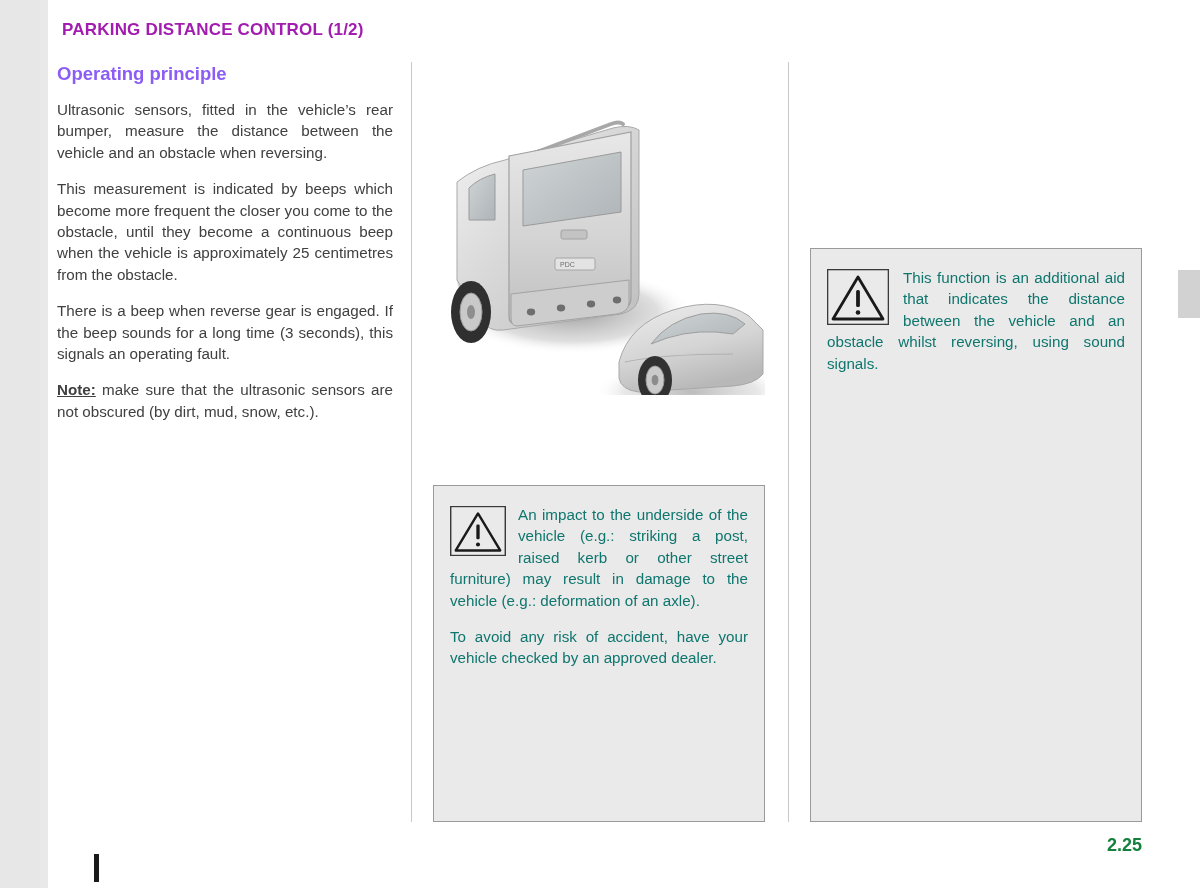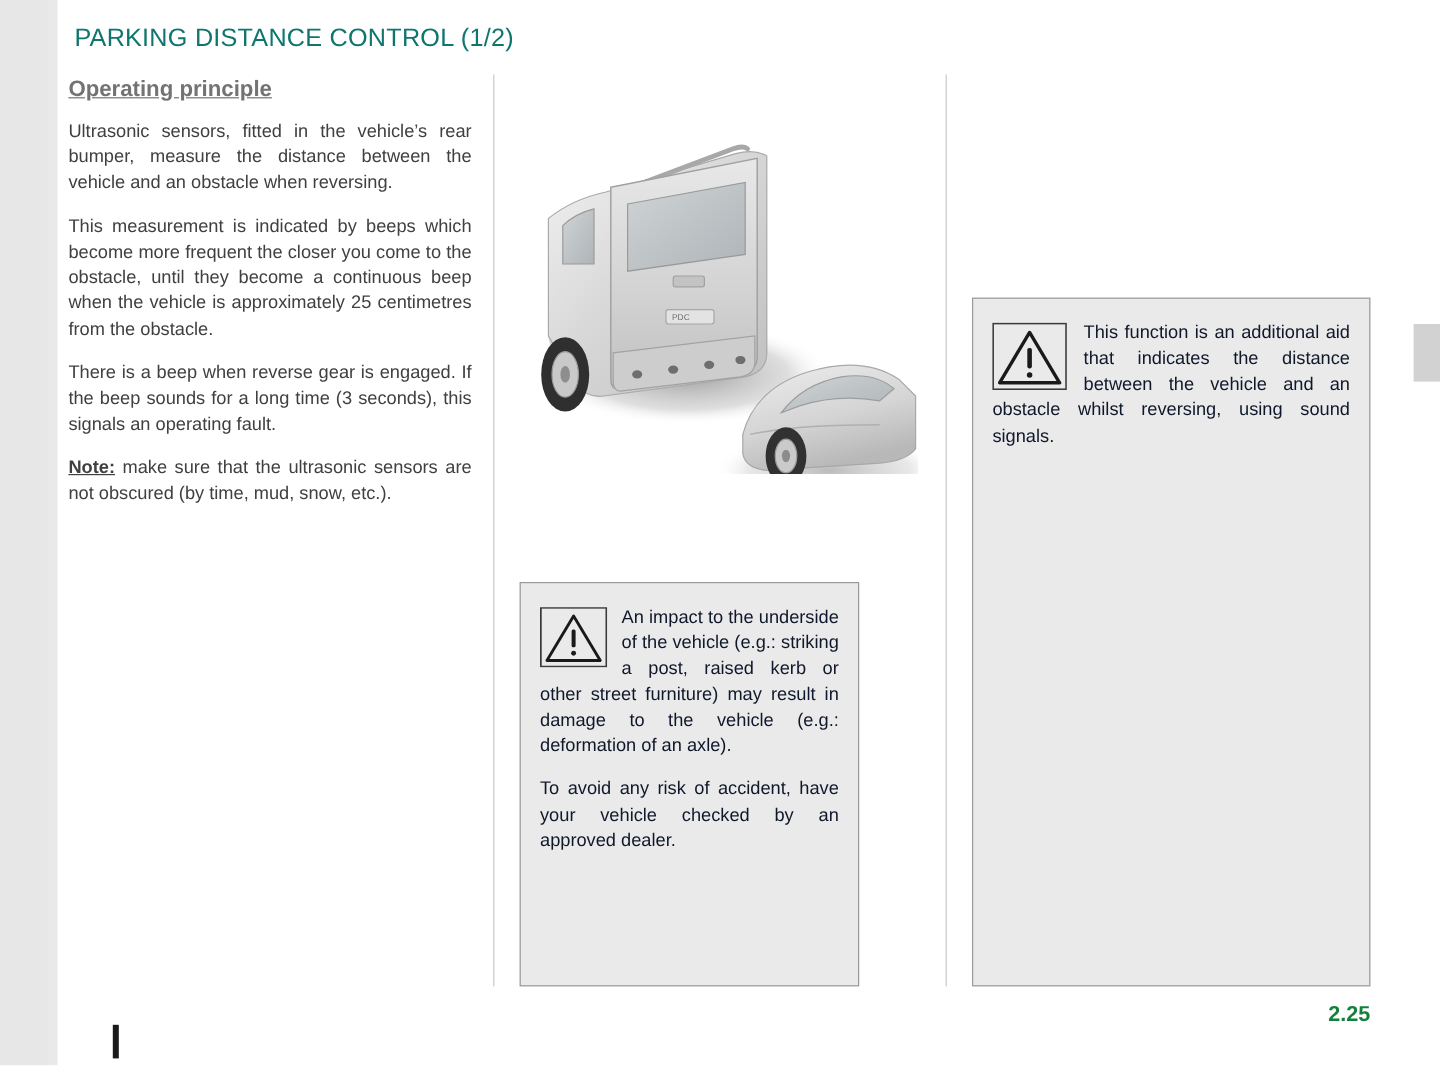--- a/index.html
+++ b/index.html
@@ -45,39 +45,38 @@
     width: 5px;
     height: 28px;
     background: #1a1a1a;
   }
 
   
   .page-title {
     position: absolute;
     left: 62px;
     top: 20px;
-    font-size: 21px;
-    font-weight: normal;
+    font-size: 17px;
+    font-weight: bold;
     letter-spacing: 0.2px;
-    color: #0f766e;
+    color: #a21caf;
   }
 
   
   .col {
     position: absolute;
     color: #1a1a1a;
   }
   .col-left  { left: 57px;  top: 60px;  width: 336px; }
 
   .section-heading {
     font-size: 18.5px;
     font-weight: bold;
     margin: 3px 0 14px 0;
-    color: #737373;
-    text-decoration: underline;
+    color: #8b5cf6;
   }
 
   p.body {
     font-size: 15.2px;
     line-height: 21.4px;
     text-align: justify;
     margin: 0 0 15px 0;
     color: #404040;
     hyphens: manual;
   }
@@ -119,35 +118,35 @@
   
   .warnbox {
     position: absolute;
     border: 1px solid #9a9a9a;
     background: #eaeaea;
     padding: 18px 16px 16px 16px;
   }
   .warnbox.mid {
     left: 433px;
     top: 485px;
-    width: 283px;
+    width: 332px;
     height: 337px;
   }
   .warnbox.right {
     left: 810px;
     top: 248px;
     width: 332px;
     height: 574px;
   }
   .warnbox p {
     font-size: 15.2px;
     line-height: 21.4px;
     text-align: justify;
     margin: 0 0 15px 0;
-    color: #0f172a;
+    color: #0f766e;
   }
   .warnbox p:last-child { margin-bottom: 0; }
   .warn-icon {
     float: left;
     margin: 2px 12px 2px 0;
     width: 56px;
     height: 50px;
   }
   .warn-icon.big {
     width: 62px;
@@ -179,21 +178,21 @@
   <div class="page-title">PARKING DISTANCE CONTROL (1/2)</div>
 
   <div class="vrule vrule-1"></div>
   <div class="vrule vrule-2"></div>
 
   <div class="col col-left">
     <div class="section-heading">Operating principle</div>
     <p class="body">Ultrasonic sensors, fitted in the vehicle’s rear bumper, measure the distance between the vehicle and an obstacle when reversing.</p>
     <p class="body">This measurement is indicated by beeps which become more frequent the closer you come to the obstacle, until they become a continuous beep when the vehicle is approximately 25 centimetres from the obstacle.</p>
     <p class="body">There is a beep when reverse gear is engaged. If the beep sounds for a long time (3 seconds), this signals an operating fault.</p>
-    <p class="body"><span class="bold">Note:</span><span> make sure that the ultrasonic sensors are not obscured (by time, mud, snow, etc.).</span></p>
+    <p class="body"><span class="bold">Note:</span><span> make sure that the ultrasonic sensors are not obscured (by dirt, mud, snow, etc.).</span></p>
   </div>
 
   <div class="illus">
     <svg width="332" height="333" viewBox="0 0 332 333">
       <defs>
         <linearGradient id="bodyGrad" x1="0" y1="0" x2="1" y2="1">
           <stop offset="0%" stop-color="#f2f2f2"></stop>
           <stop offset="45%" stop-color="#d8d8d8"></stop>
           <stop offset="100%" stop-color="#bfbfbf"></stop>
         </linearGradient>

